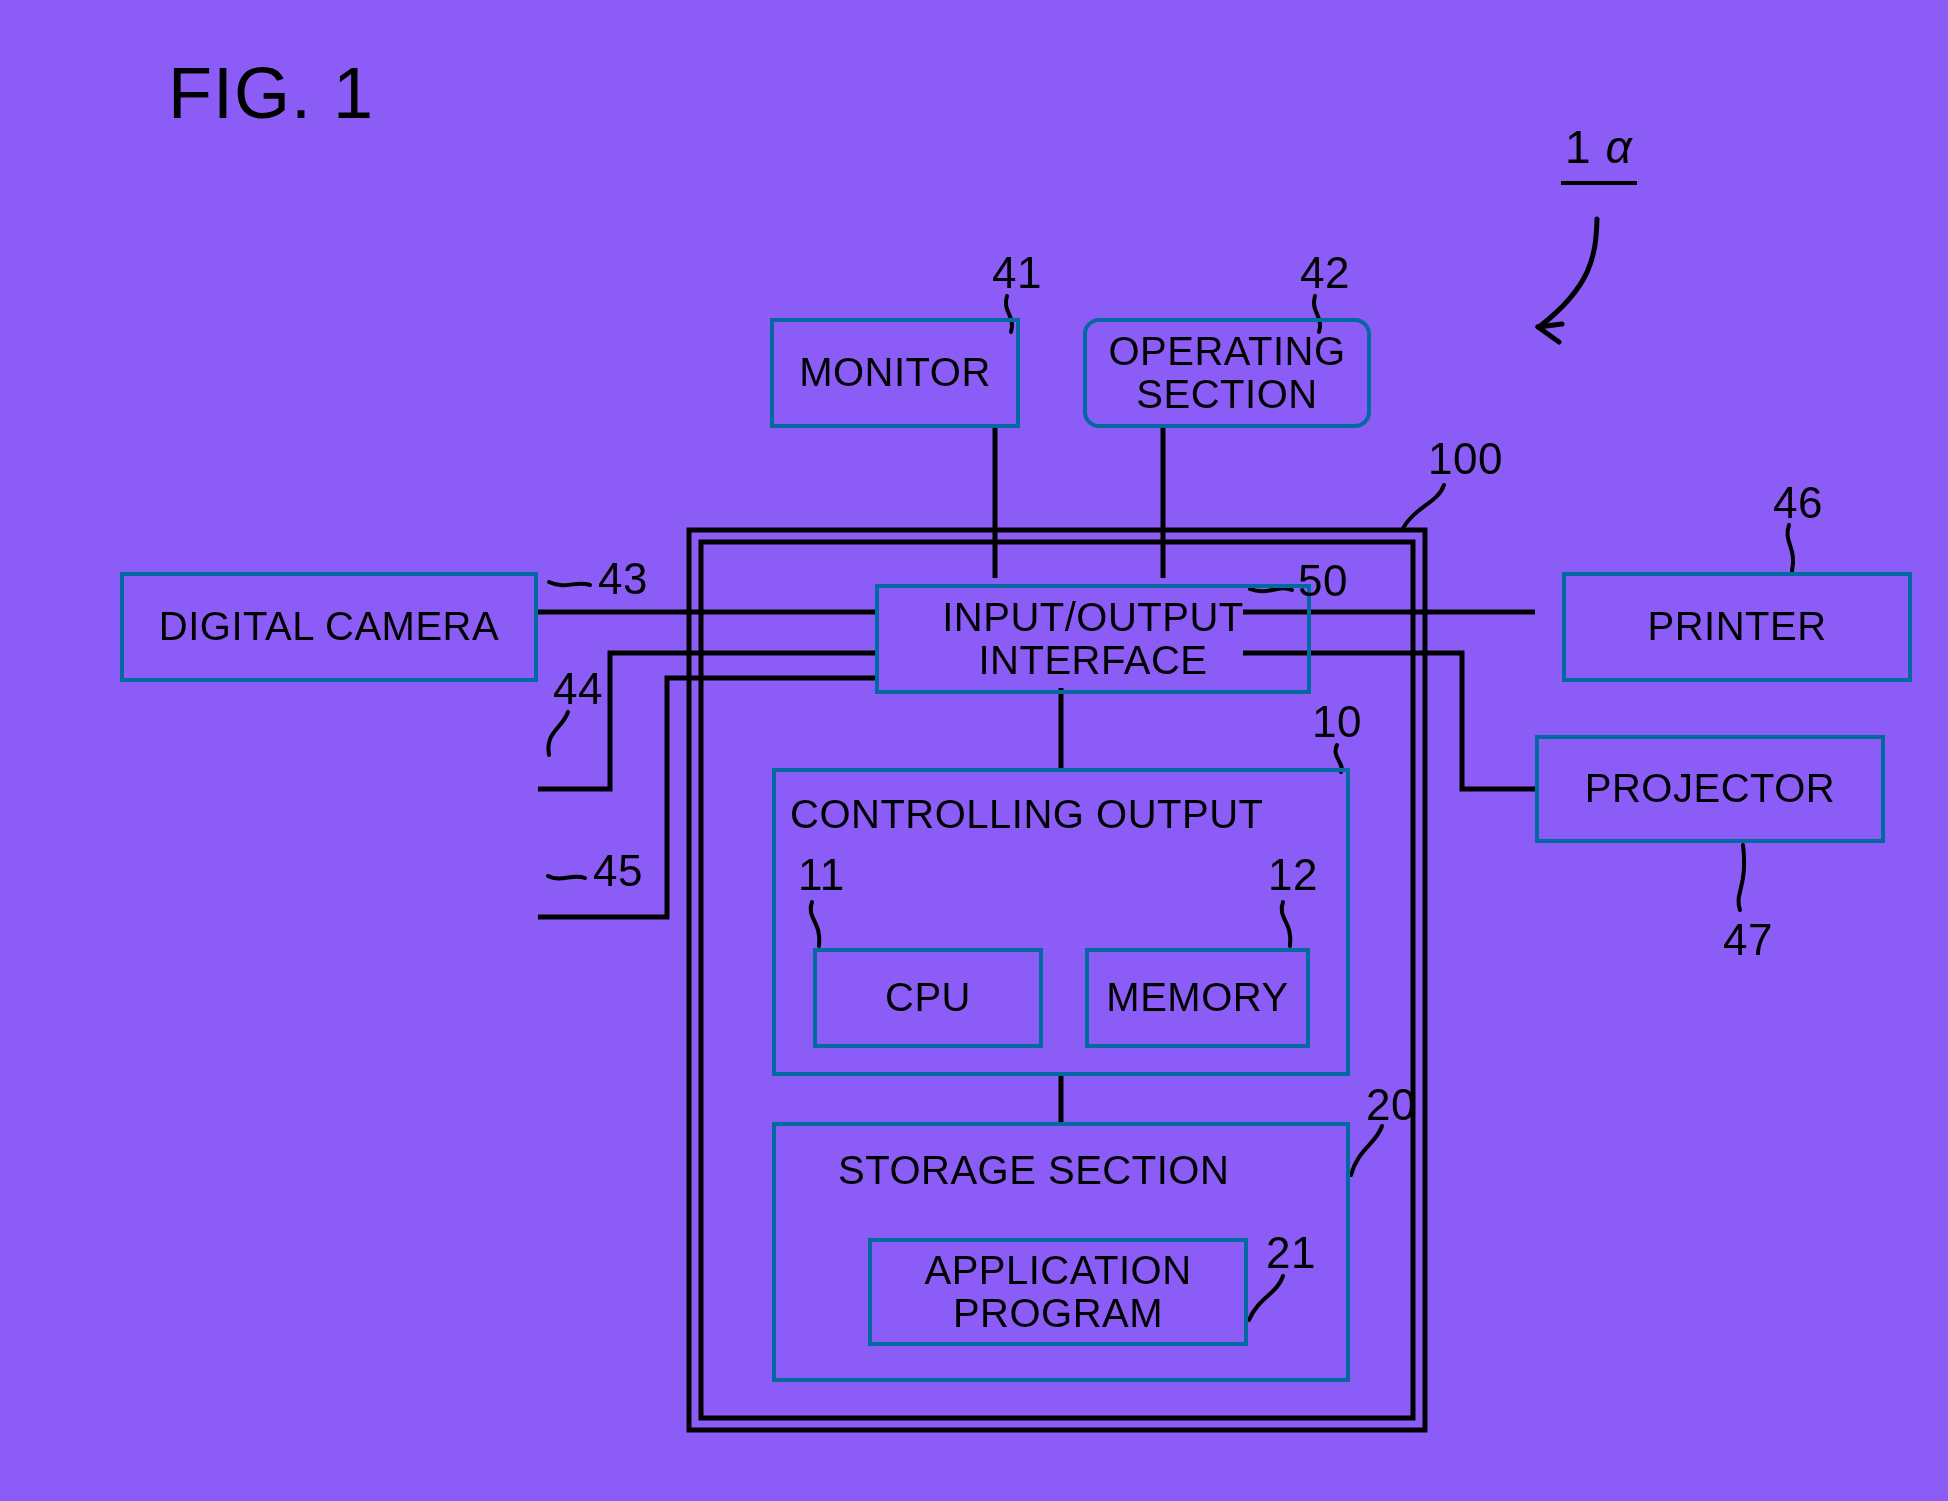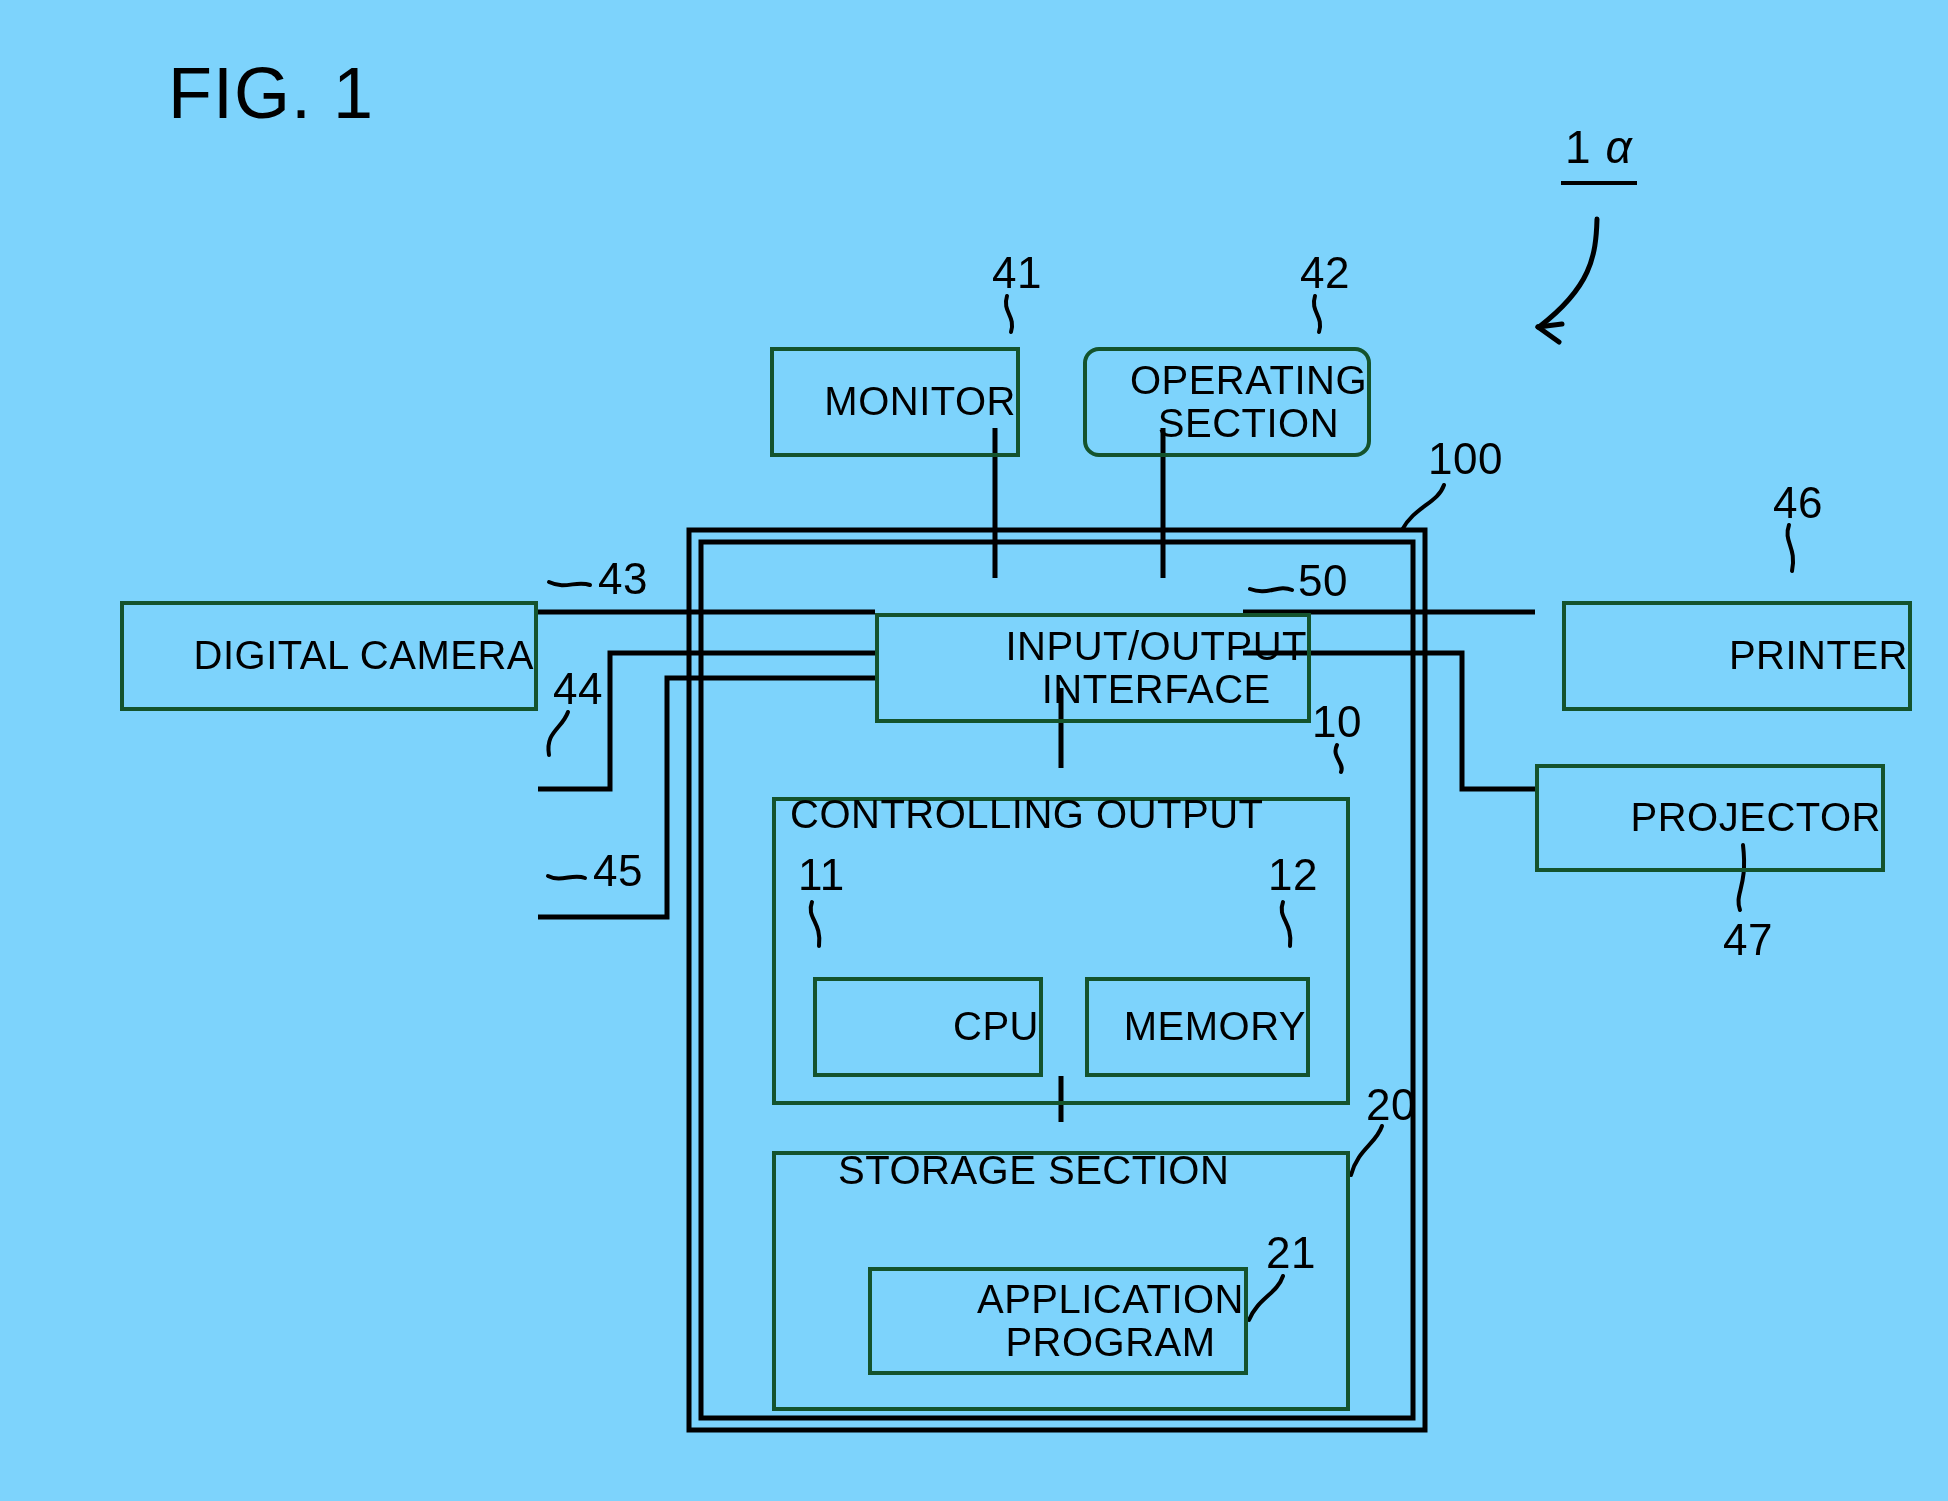--- a/index.html
+++ b/index.html
@@ -8,21 +8,21 @@
     background: #ffffff;
   }
   body {
     font-family: "Liberation Sans", sans-serif;
     color: #000000;
   }
   #canvas {
     position: relative;
     width: 1948px;
     height: 1501px;
-    background: #7dd3fc;
+    background: #8b5cf6;
     overflow: hidden;
   }
   #figure-svg {
     position: absolute;
     left: 0;
     top: 0;
     width: 1948px;
     height: 1501px;
   }
   .fig-title {
@@ -31,28 +31,27 @@
     top: 52px;
     font-size: 72px;
     letter-spacing: 1px;
     font-weight: 400;
     white-space: nowrap;
   }
   
   .blk {
     position: absolute;
     box-sizing: border-box;
-    border: 4px solid #14532d;
+    border: 4px solid #0369a1;
     background: transparent;
     display: flex;
     align-items: center;
-    justify-content: flex-end;
+    justify-content: center;
     text-align: center;
     line-height: 1.08;
-    margin-top: 29px;
   }
   .blk .lbl {
     font-size: 40px;
     letter-spacing: 0.5px;
     white-space: pre-line;
     display: block;
   }
   
   #box-monitor        { left: 770px;  top: 318px;  width: 250px; height: 110px; }
   #box-operating      { left: 1083px; top: 318px;  width: 288px; height: 110px; border-radius: 16px; }

